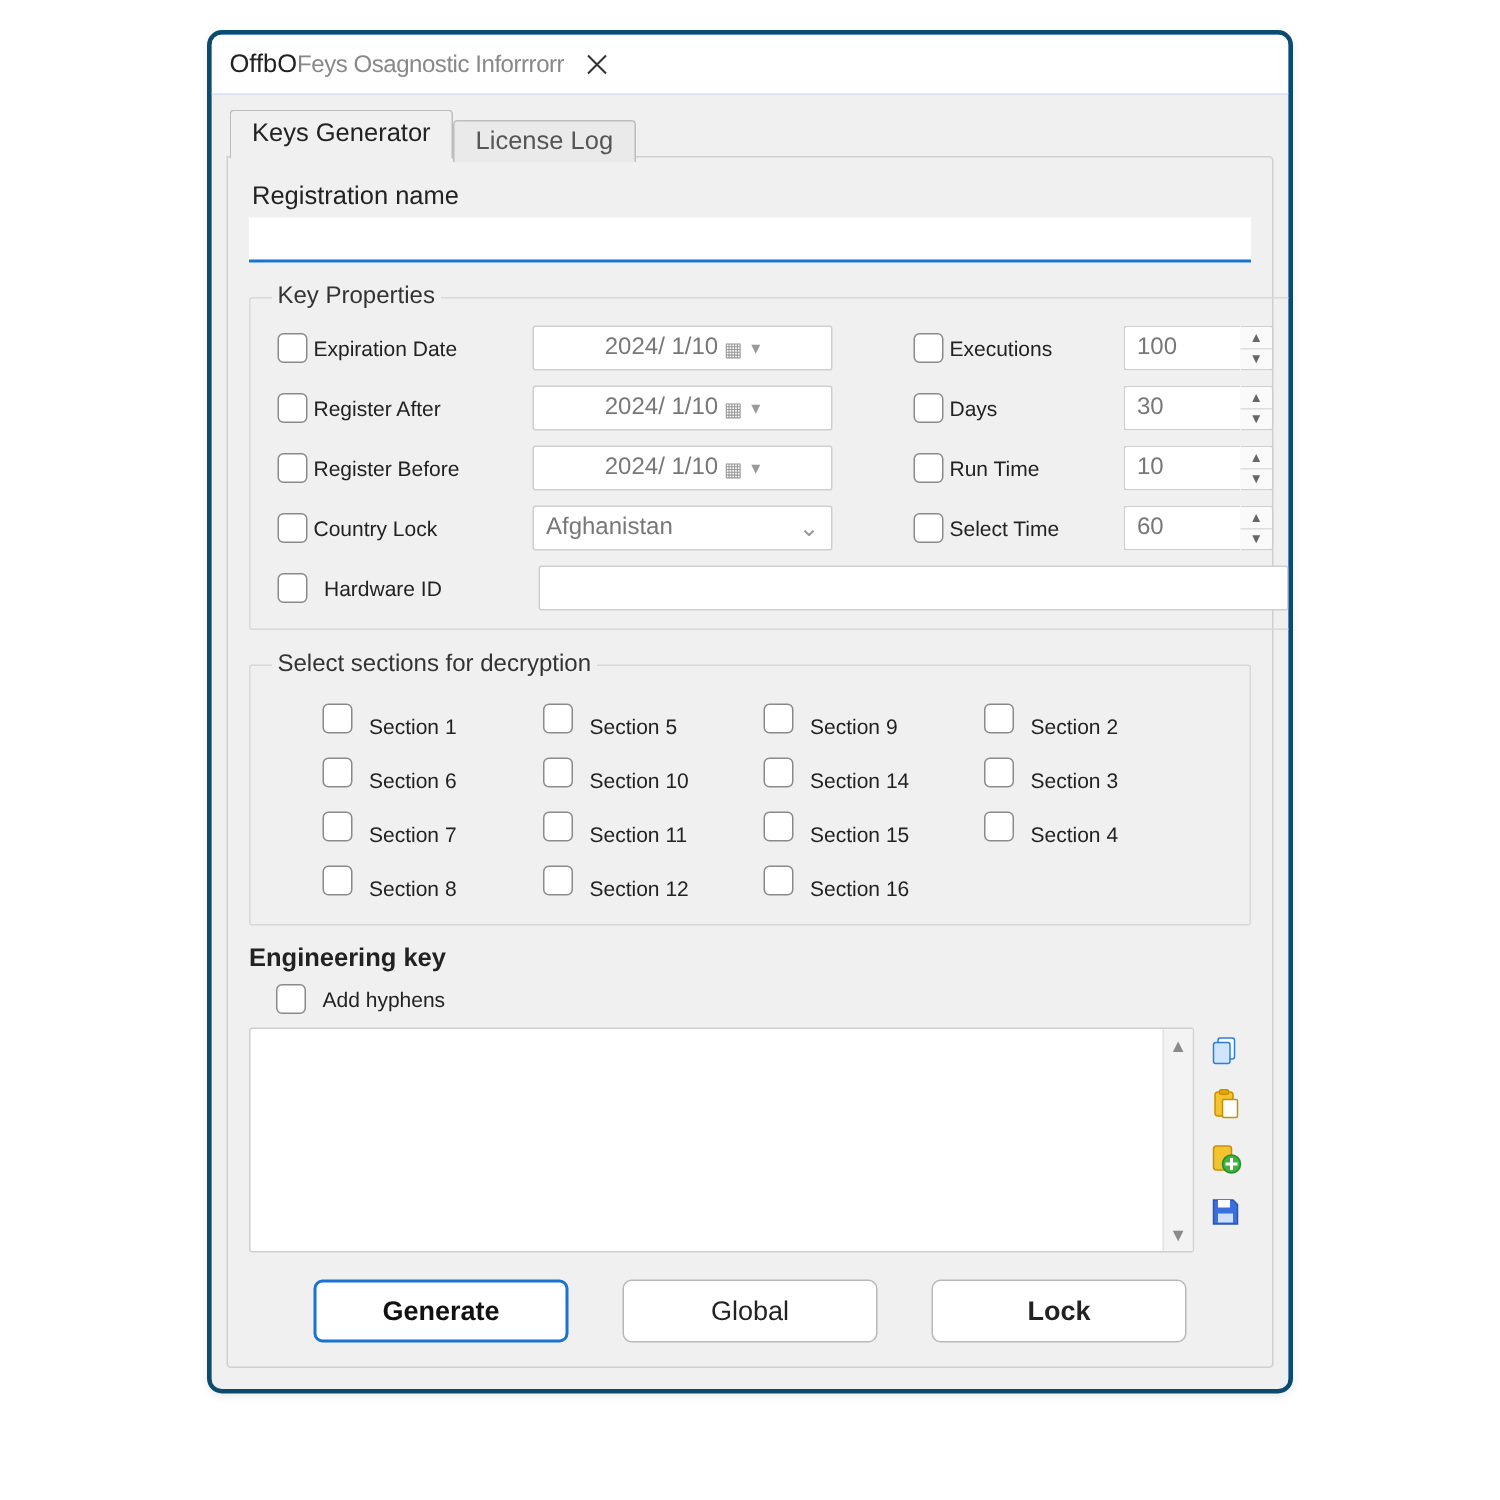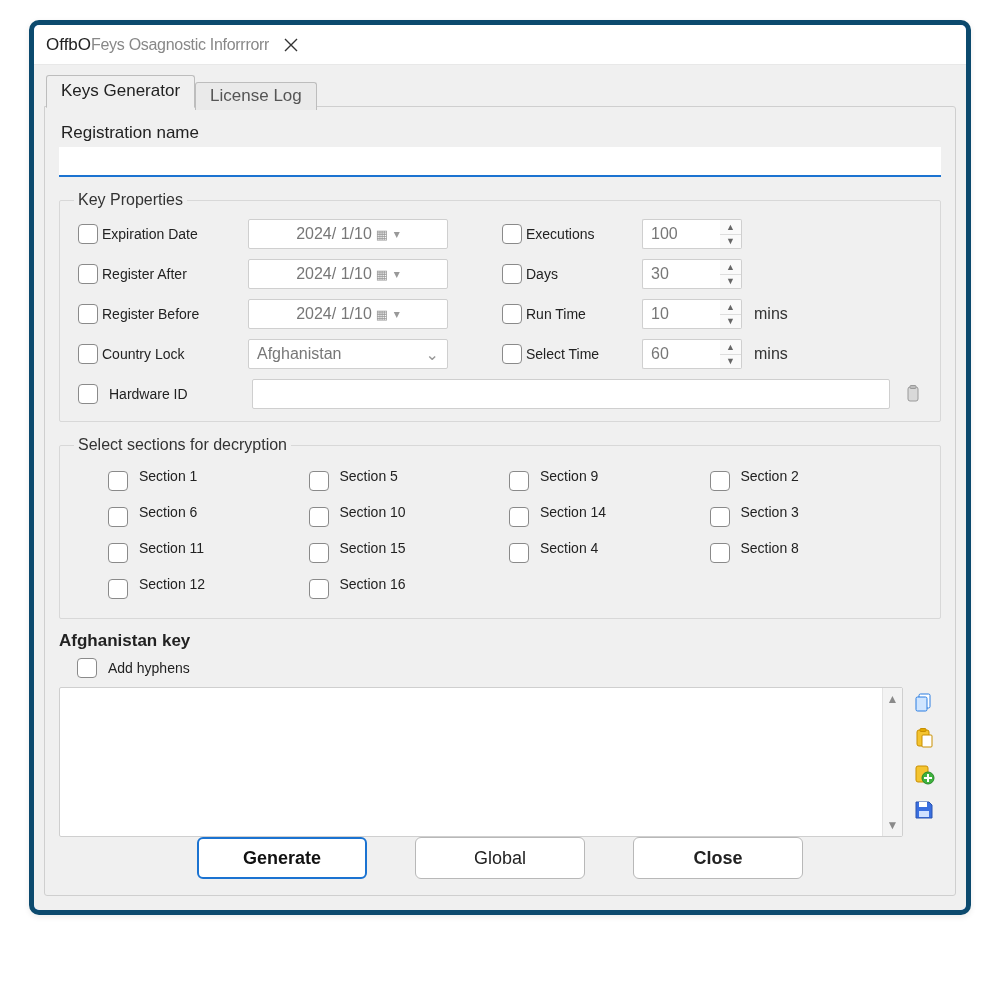--- a/index.html
+++ b/index.html
@@ -10,23 +10,23 @@
     background: #ffffff;
     font-family: "Segoe UI", Tahoma, sans-serif;
     font-size: 17px;
     color: #222;
     display: flex;
     align-items: flex-start;
     justify-content: center;
     padding-top: 20px;
   }
   .window {
-    width: 942px;
+    width: 724px;
     background: #3b82f6;
-    border: 5px solid #0c4a6e;
+    border: 3px solid #0c4a6e;
     border-radius: 10px;
     box-shadow: 0 2px 6px rgba(0,0,0,0.08);
     overflow: hidden;
   }
   .titlebar {
     height: 40px;
     display: flex;
     align-items: center;
     background: #ffffff;
     border-bottom: 1px solid #e8e8e8;
@@ -158,21 +158,21 @@
     color:#888;
   }
 
   .sections-grid {
     display:grid;
     grid-template-columns: repeat(4, 1fr);
     column-gap:10px;
     row-gap:10px;
     padding:4px 30px;
   }
-  .sec-item { display:flex; align-items:flex-start; gap:8px; }
+  .sec-item { display:flex; align-items:flex-end; gap:8px; }
 
   .regkey-block { margin-top:12px; }
   .regkey-head { display:flex; align-items:center; gap:20px; }
   .regkey-head .title { font-weight:700; }
   .regkey-body {
     display:flex; gap:8px; margin-top:6px;
   }
   .key-area {
     flex:1;
     height:150px;
@@ -188,21 +188,22 @@
     display:flex; flex-direction:column; justify-content:space-between; align-items:center;
     color:#8a8a8a; font-size:12px;
     padding:4px 0;
   }
   .side-icons { width:30px; display:flex; flex-direction:column; gap:10px; padding-top:2px;}
   .side-icons .ic { width:26px; height:26px; display:flex; align-items:center; justify-content:center;}
 
   .button-row {
     display:flex;
     justify-content:center;
-    gap:48px;
+    gap:36px;
+    margin-top:18px;
   }
   .btn {
     min-width:170px;
     height:42px;
     border:1px solid #b8b8b8;
     background:#ffffff;
     border-radius:6px;
     font-size:18px;
     display:flex; align-items:center; justify-content:center;
     cursor:pointer;
@@ -390,20 +391,24 @@
               <input type="checkbox" class="cb" style="">
               <span class="lbl">Section 14</span>
             </div>
 
           <div class="sec-item">
               <input type="checkbox" class="cb" style="">
               <span class="lbl">Section 3</span>
             </div>
           <div class="sec-item">
               <input type="checkbox" class="cb" style="">
+              <span class="lbl">Section 7</span>
+            </div>
+          <div class="sec-item">
+              <input type="checkbox" class="cb" style="">
               <span class="lbl">Section 11</span>
             </div>
           <div class="sec-item">
               <input type="checkbox" class="cb" style="">
               <span class="lbl">Section 15</span>
             </div>
 
           <div class="sec-item">
               <input type="checkbox" class="cb" style="">
               <span class="lbl">Section 4</span>
@@ -419,21 +424,21 @@
           <div class="sec-item">
               <input type="checkbox" class="cb" style="">
               <span class="lbl">Section 16</span>
             </div>
         </div>
       </fieldset>
 
       
       <div class="regkey-block">
         <div class="regkey-head">
-          <span class="title">Afghanistan key</span>
+          <span class="title">Engineering key</span>
         </div>
         <div class="hyph" style="display:flex;align-items:center;gap:8px;margin:4px 0 0 14px;">
           <input type="checkbox" class="cb" style="">
           <span class="lbl">Add hyphens</span>
         </div>
         <div class="regkey-body">
           <div class="key-area">
             <div class="vscroll">
               <span>▲</span>
               <span>▼</span>
@@ -473,19 +478,19 @@
 
       
       <div class="button-row">
         <div class="btn primary">
             <span>Generate</span>
           </div>
         <div class="btn">
             <span>Global</span>
           </div>
         <div class="btn bold">
-            <span>Close</span>
+            <span>Lock</span>
           </div>
       </div>
 
     </div>
   </div>
 </div>
 
 </body></html>

